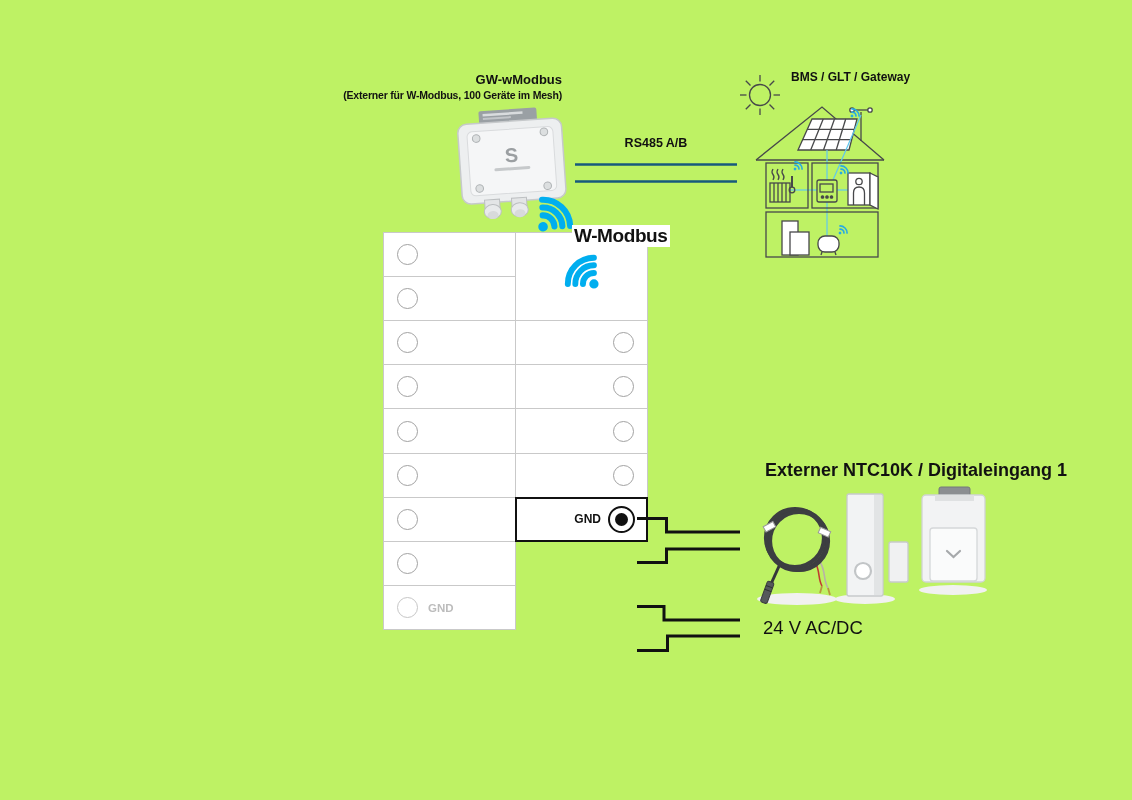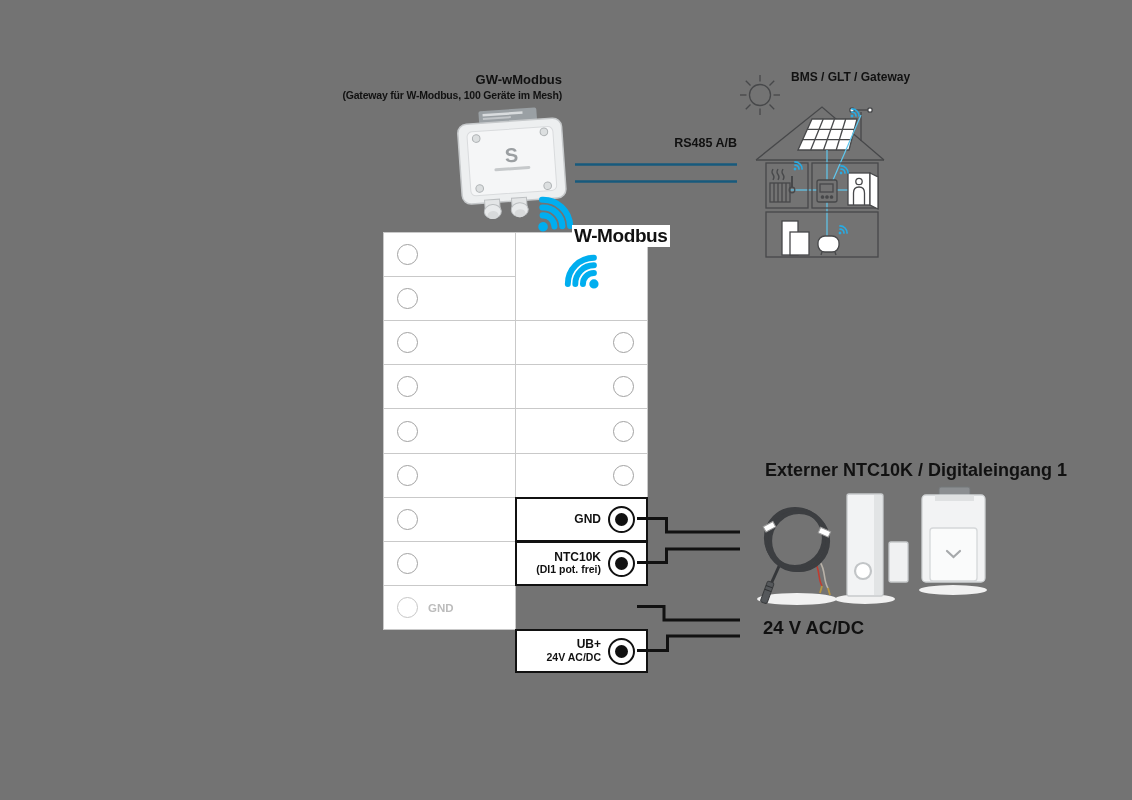--- a/index.html
+++ b/index.html
@@ -1,26 +1,26 @@
 <!DOCTYPE html>
 <html><head>
 <meta charset="utf-8">
 <style>
   html,body{margin:0;padding:0;background:#fff;}
-  #canvas{position:relative;width:1132px;height:800px;background:#737373;overflow:hidden;
+  #canvas{position:relative;width:1132px;height:800px;background:#bef264;overflow:hidden;
           font-family:"Liberation Sans","DejaVu Sans",sans-serif;color:#111;}
   .abs{position:absolute;}
   
   .hdr-title{left:262px;top:72px;width:300px;text-align:right;font-size:13px;font-weight:bold;white-space:nowrap;}
   .hdr-sub{left:252px;top:89px;width:310px;text-align:right;font-size:10.5px;font-weight:bold;white-space:nowrap;letter-spacing:-0.2px;}
-  .rs485-label{left:575px;top:136px;width:162px;text-align:right;font-size:12.5px;font-weight:bold;}
+  .rs485-label{left:575px;top:136px;width:162px;text-align:center;font-size:12.5px;font-weight:bold;}
   .bms-label{left:791px;top:70px;font-size:12px;font-weight:bold;white-space:nowrap;}
   .wmodbus-label{left:572px;top:225px;font-size:19px;font-weight:bold;letter-spacing:-0.4px;z-index:5;background:#fff;padding:0 2px;}
   .ext-label{left:765px;top:460px;font-size:18px;font-weight:bold;white-space:nowrap;}
-  .power-label{left:763px;top:617px;font-size:18.5px;font-weight:bold;white-space:nowrap;}
+  .power-label{left:763px;top:617px;font-size:18.5px;font-weight:normal;white-space:nowrap;}
   
   .ttable{left:383px;top:232px;width:265px;height:441px;}
   .lcell,.rcell,.mcell{position:absolute;box-sizing:border-box;border:1px solid #c9c9c9;background:#fff;display:flex;align-items:center;}
   .lcell{left:0;width:133px;padding-left:13px;gap:10px;}
   .rcell{left:132px;width:133px;padding-left:97px;}
   .mcell{left:132px;top:0;width:133px;height:89px;align-items:flex-start;justify-content:center;}
   .circ{width:21px;height:21px;border:1.6px solid #a2a2a2;border-radius:50%;background:#fff;box-sizing:border-box;flex:0 0 auto;}
   .muted .circ{border-color:#c6c6c6;}
   .glabel{color:#bcbcbc;font-size:11.5px;font-weight:bold;white-space:nowrap;}
   .tcell{position:absolute;left:132px;width:133px;box-sizing:border-box;border:2px solid #111;background:#fff;z-index:2;
@@ -35,21 +35,21 @@
   .overlay{left:0;top:0;z-index:3;pointer-events:none;}
   .wifi-rot-nw{transform:rotate(-45deg);}
   .wifi-rot-ne{transform:rotate(43deg);}
 </style>
 </head>
 <body>
 
 <div id="canvas">
 
   <div class="abs hdr-title">GW-wModbus</div>
-  <div class="abs hdr-sub">(Gateway für W-Modbus, 100 Geräte im Mesh)</div>
+  <div class="abs hdr-sub">(Externer für W-Modbus, 100 Geräte im Mesh)</div>
   <div class="abs rs485-label">RS485 A/B</div>
   <div class="abs bms-label">BMS / GLT / Gateway</div>
   <div class="abs wmodbus-label">W-Modbus</div>
   <div class="abs ext-label">Externer NTC10K / Digitaleingang 1</div>
   <div class="abs power-label">24 V AC/DC</div>
 
   <svg class="abs" style="left:452px;top:105px;" width="125" height="115" viewBox="0 0 125 115">
     <g transform="rotate(-4 62 58)">
       <rect x="30" y="4" width="58" height="13" rx="2" fill="#9aa0a4"></rect>
       <rect x="34" y="7" width="40" height="2.5" fill="#d9dcde"></rect>
@@ -234,38 +234,20 @@
 
     <div class="tcell" style="top:265px;height:45px">
       <div class="tlabel">
         <div class="l1">GND</div>
         <div class="l2"></div>
       </div>
       <div class="term">
           <div class="term-dot"></div>
         </div>
     </div>
-    <div class="tcell" style="top:309px;height:45px">
-      <div class="tlabel">
-        <div class="l1">NTC10K</div>
-        <div class="l2">(DI1 pot. frei)</div>
-      </div>
-      <div class="term">
-          <div class="term-dot"></div>
-        </div>
-    </div>
-    <div class="tcell" style="top:397px;height:44px">
-      <div class="tlabel">
-        <div class="l1">UB+</div>
-        <div class="l2">24V AC/DC</div>
-      </div>
-      <div class="term">
-          <div class="term-dot"></div>
-        </div>
-    </div>
   </div>
 
   <svg class="abs" style="left:750px;top:478px;" width="250" height="132" viewBox="0 0 250 132">
     <ellipse cx="47" cy="121" rx="40" ry="6" fill="#f1f1f1"></ellipse>
     <ellipse cx="115" cy="121" rx="30" ry="5" fill="#f1f1f1"></ellipse>
     <ellipse cx="203" cy="112" rx="34" ry="5" fill="#f1f1f1"></ellipse>
     <g>
       <line x1="30" y1="86" x2="21" y2="106" stroke="#35373a" stroke-width="3"></line>
       <g transform="translate(21 104) rotate(20)">
         <rect x="-3.5" y="0" width="7" height="22" rx="2" fill="#55585b" stroke="#3a3c3e"></rect>

